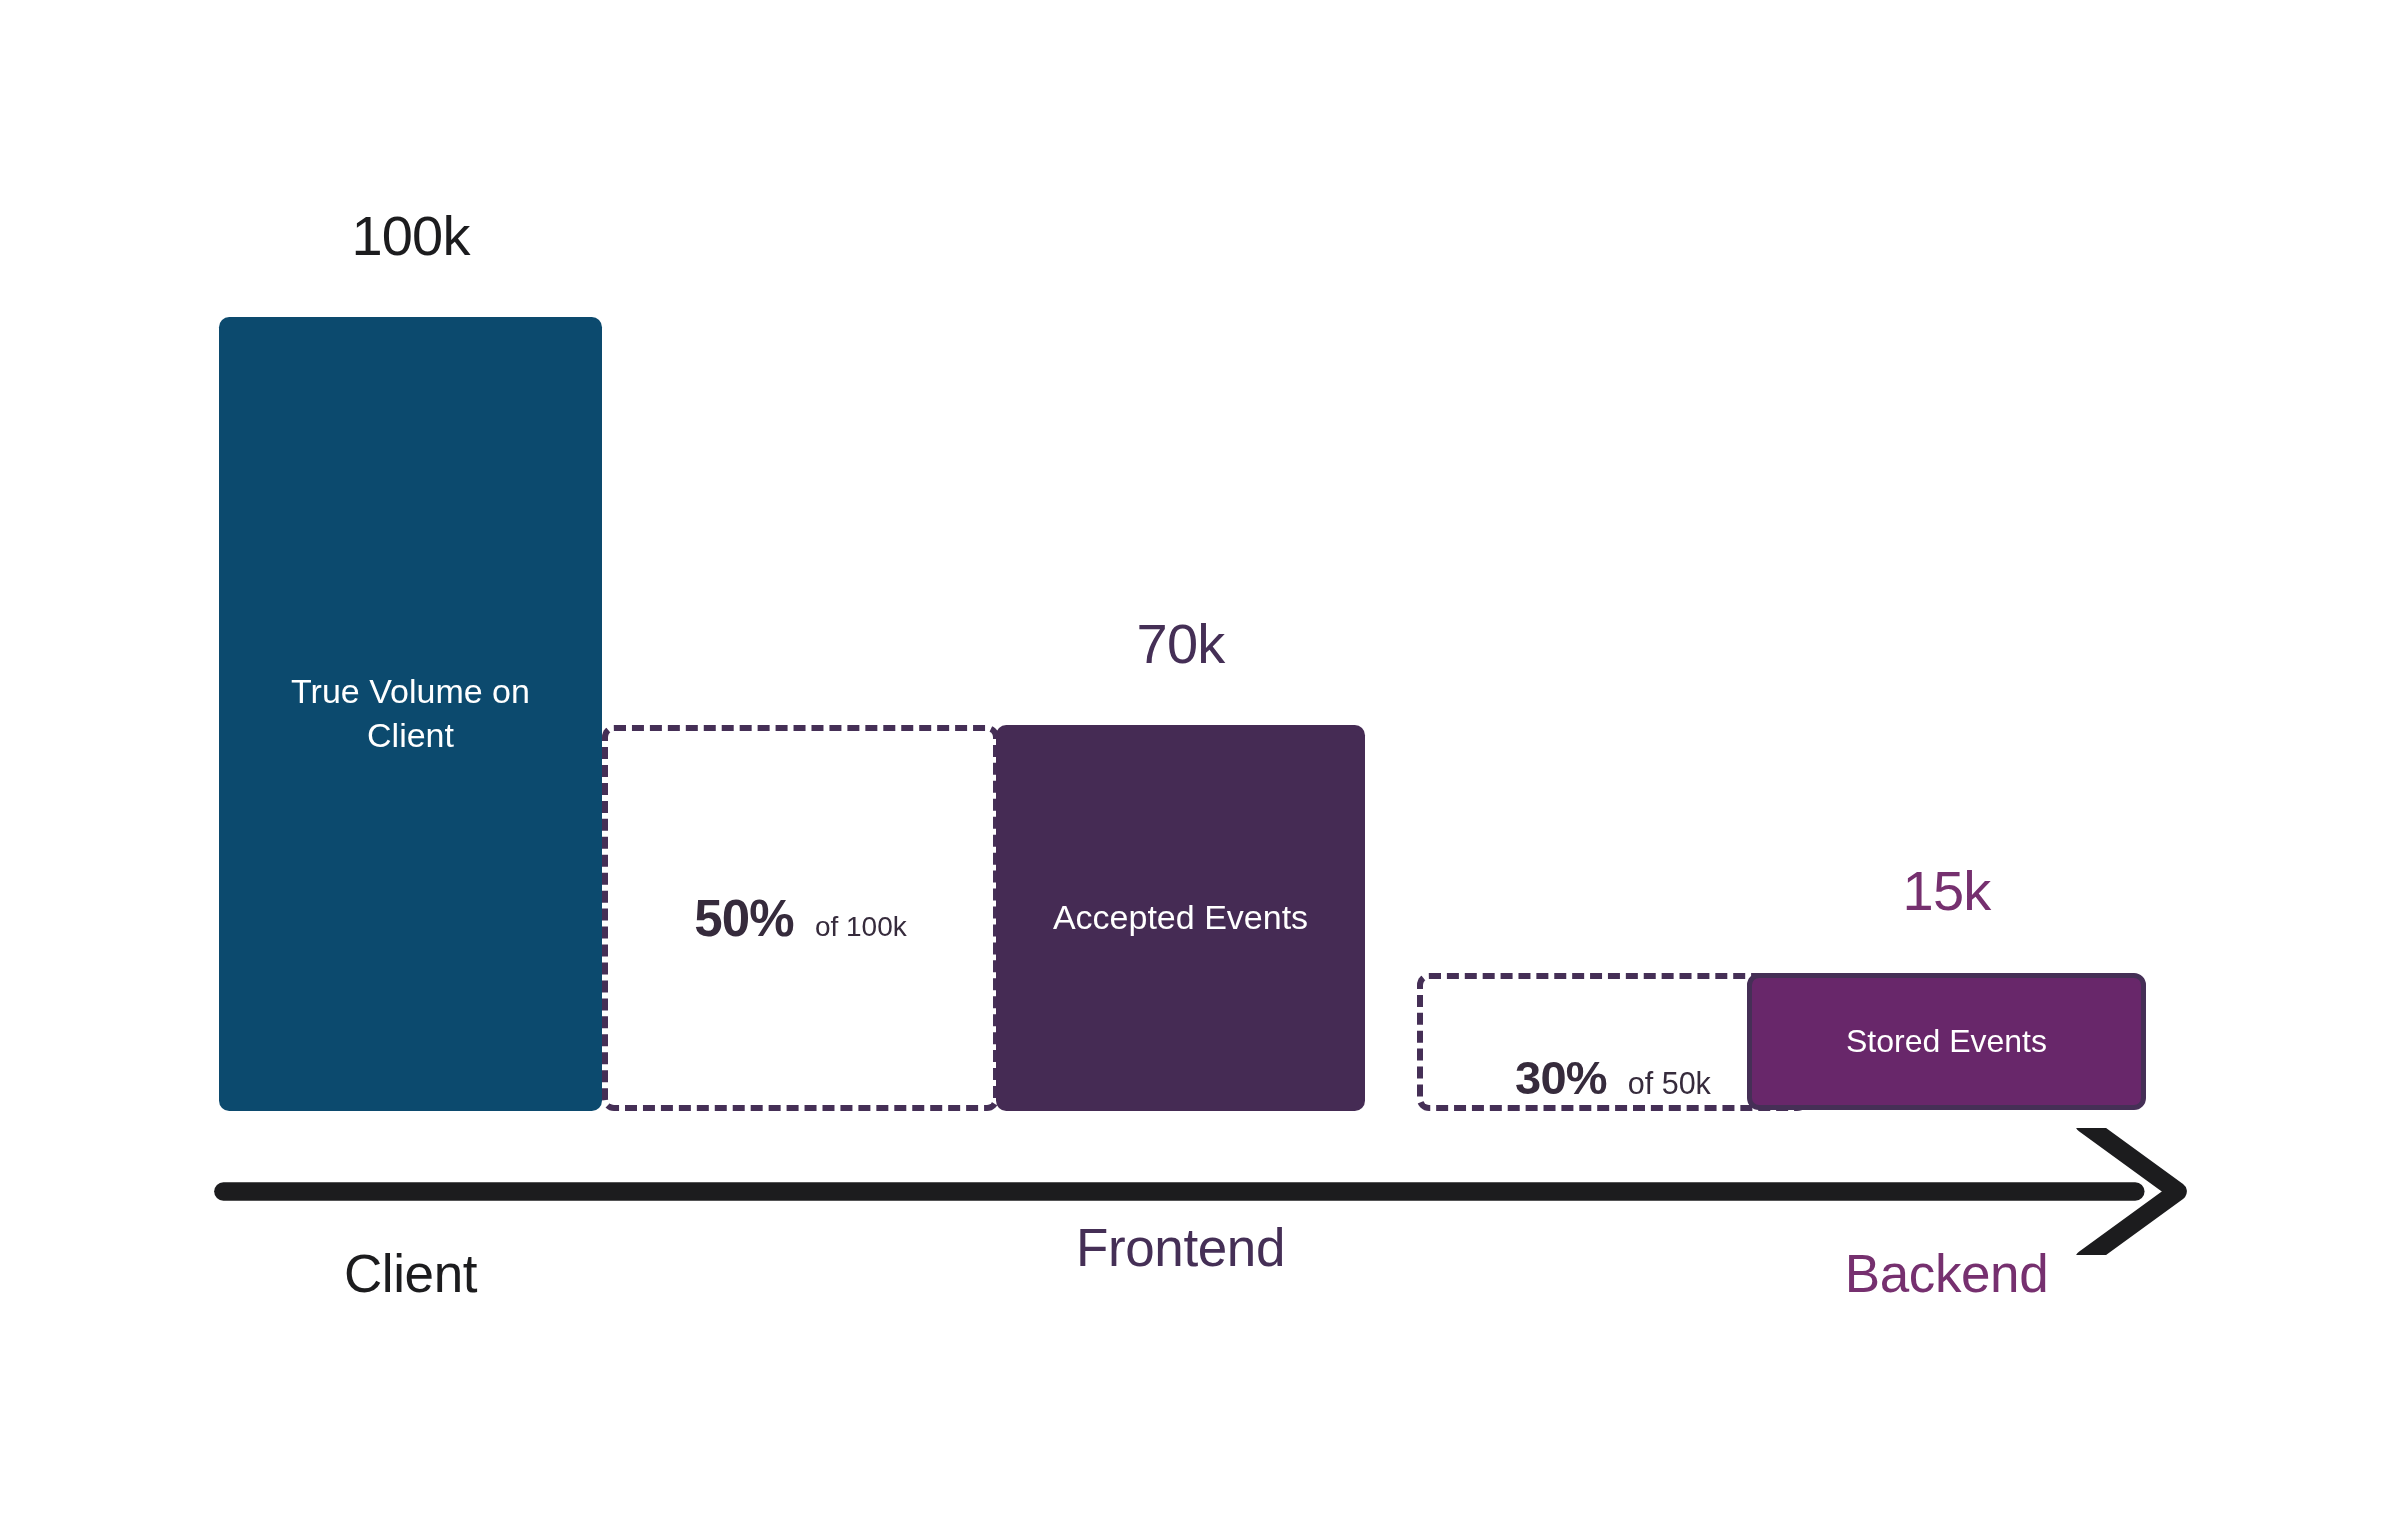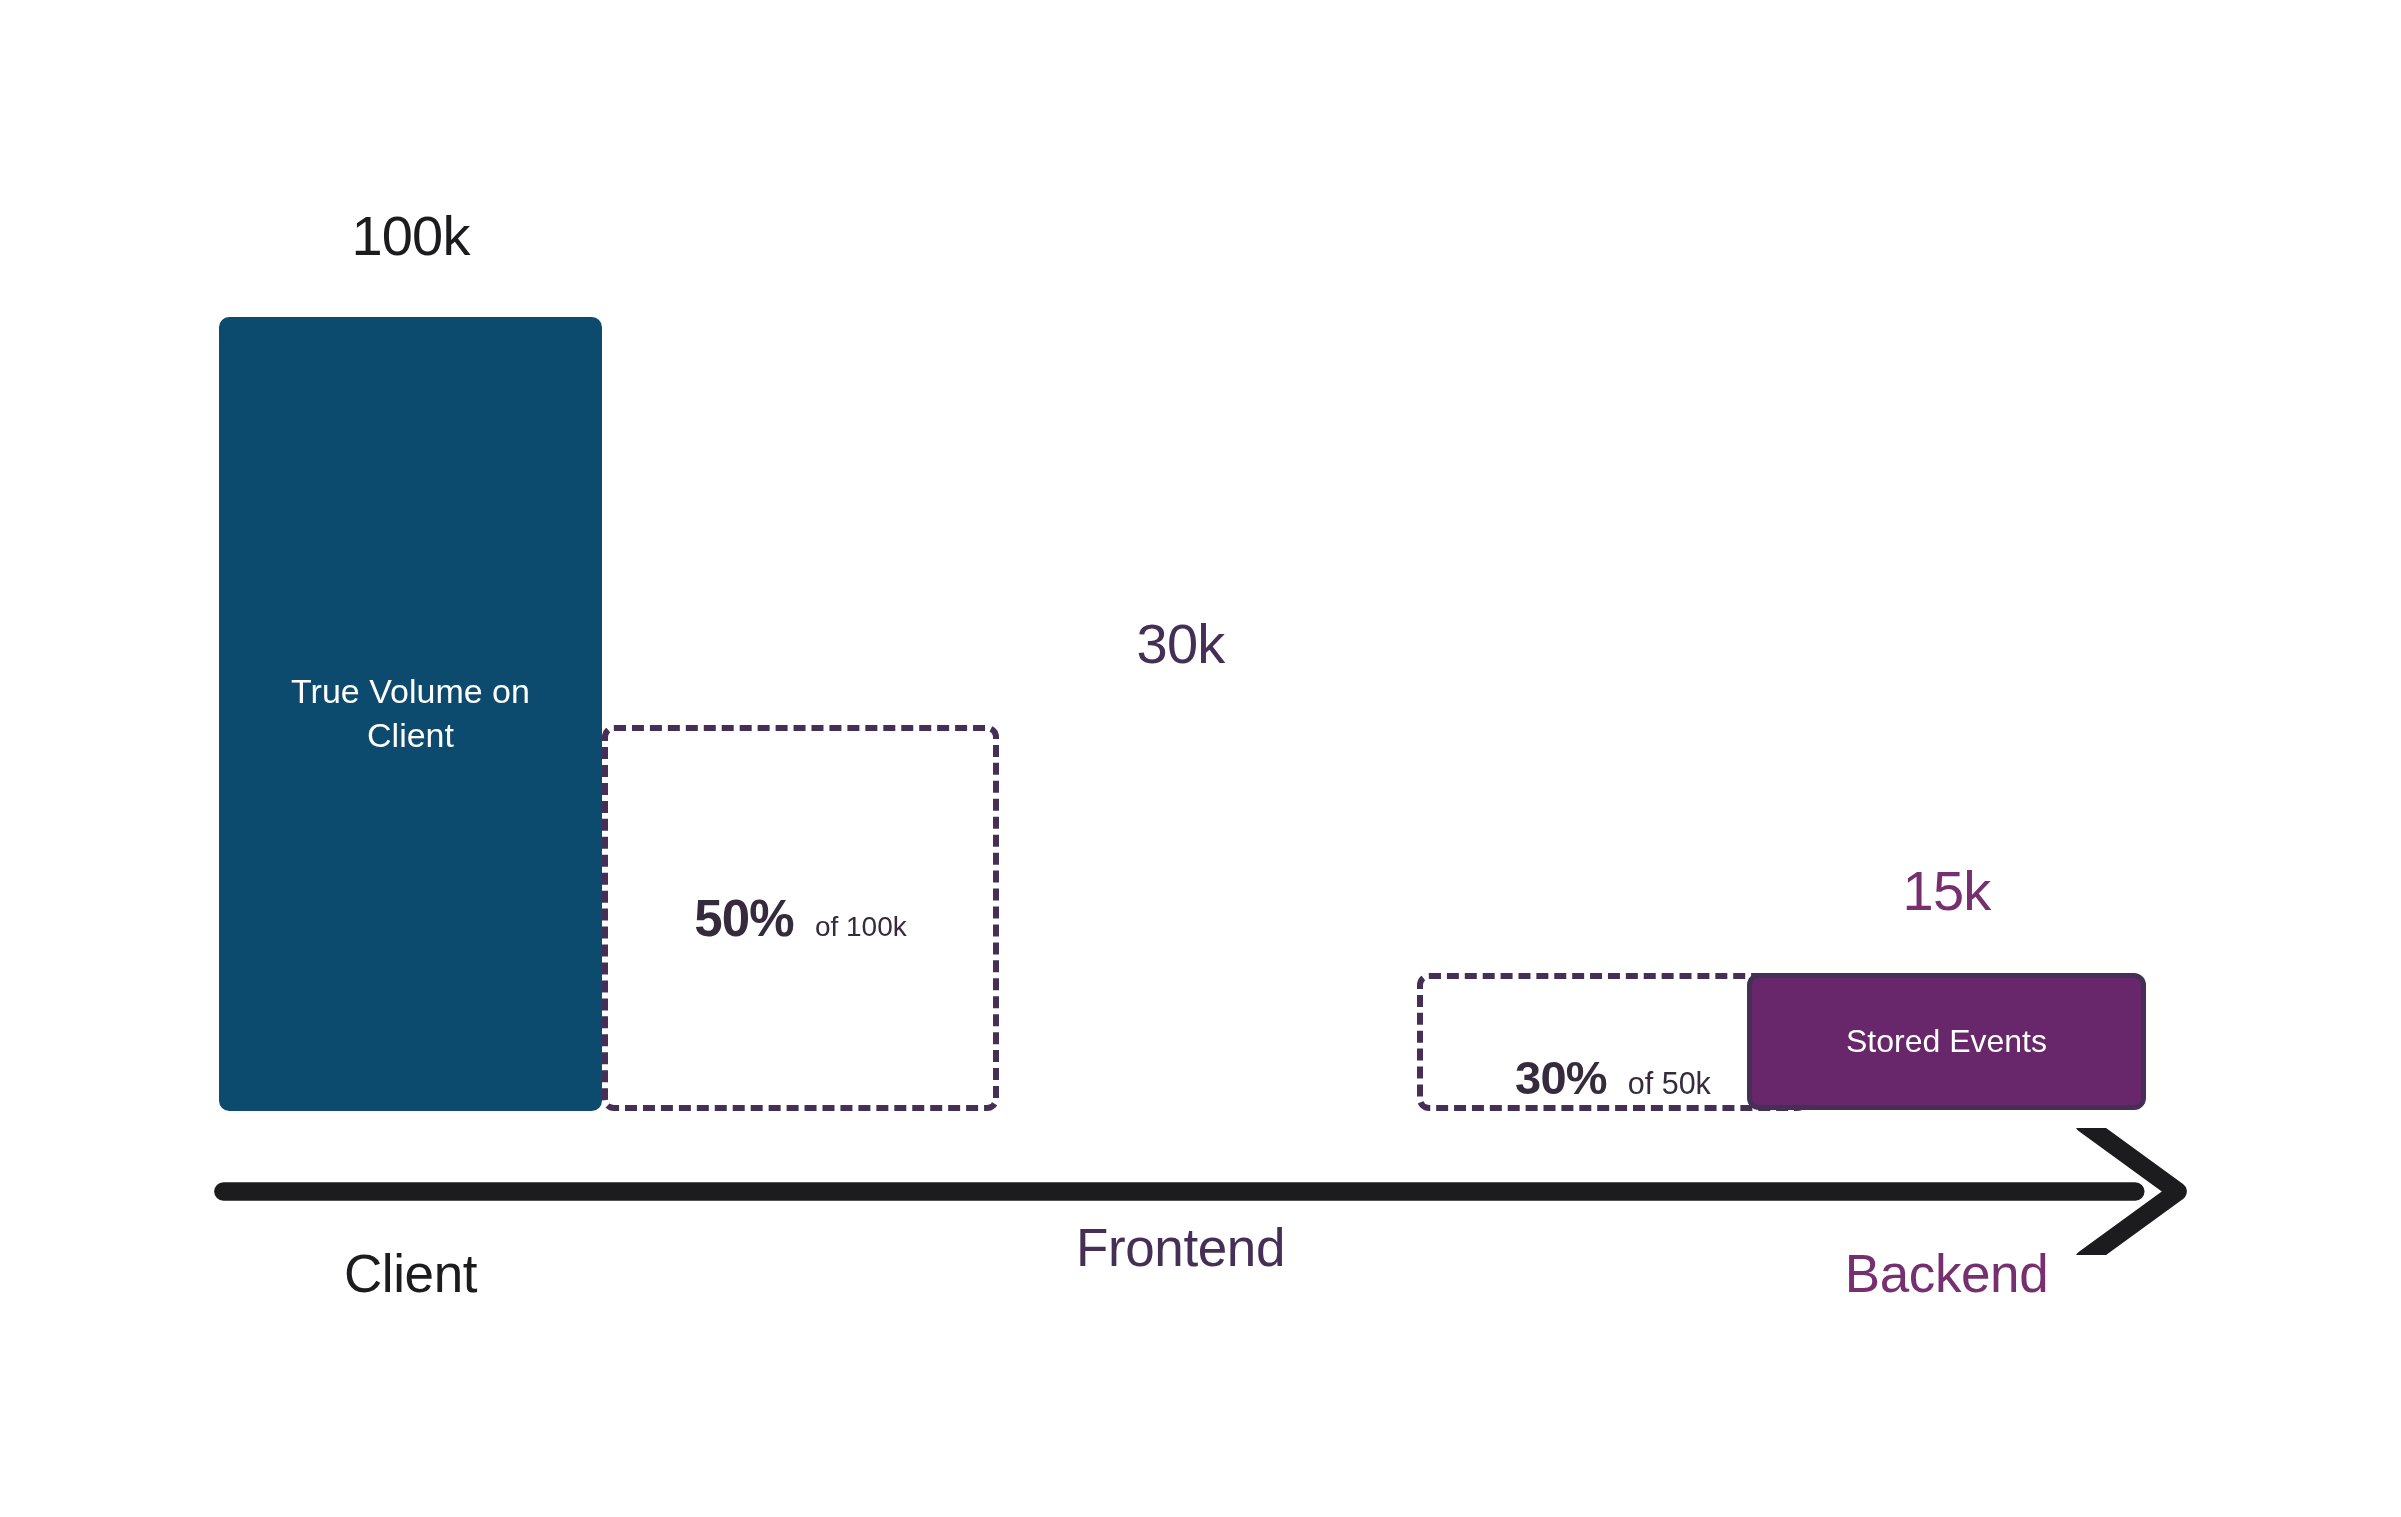--- a/index.html
+++ b/index.html
@@ -152,35 +152,38 @@
   #stage-label-1 { left: 996px; width: 369px; top: 1221px; color: #452F56; }
   #stage-label-2 { left: 1747px; width: 399px; top: 1247px; color: #76306F; }
 </style>
 </head>
 <body>
 
 <div id="stage">
 
   <div id="caption-client" class="value-caption">100k</div>
 
-  <div id="caption-frontend" class="value-caption">30k</div>
+  <div id="caption-frontend" class="value-caption">70k</div>
 
   <div id="caption-backend" class="value-caption">15k</div>
 
   <div id="bar-client" class="bar">
     <div class="bar-label">True Volume on Client</div>
   </div>
 
   <div id="dropoff-1" class="dropoff">
     <div class="dropoff-text">
       <span class="pct">50%</span>
       <span class="pct-of">of 100k</span>
     </div>
   </div>
 
+  <div id="bar-frontend" class="bar">
+    <div class="bar-label">Accepted Events</div>
+  </div>
 
   <div id="dropoff-2" class="dropoff">
     <div class="dropoff-text">
       <span class="pct">30%</span>
       <span class="pct-of">of 50k</span>
     </div>
   </div>
 
   <div id="bar-backend" class="bar">
     <div class="bar-label">Stored Events</div>

